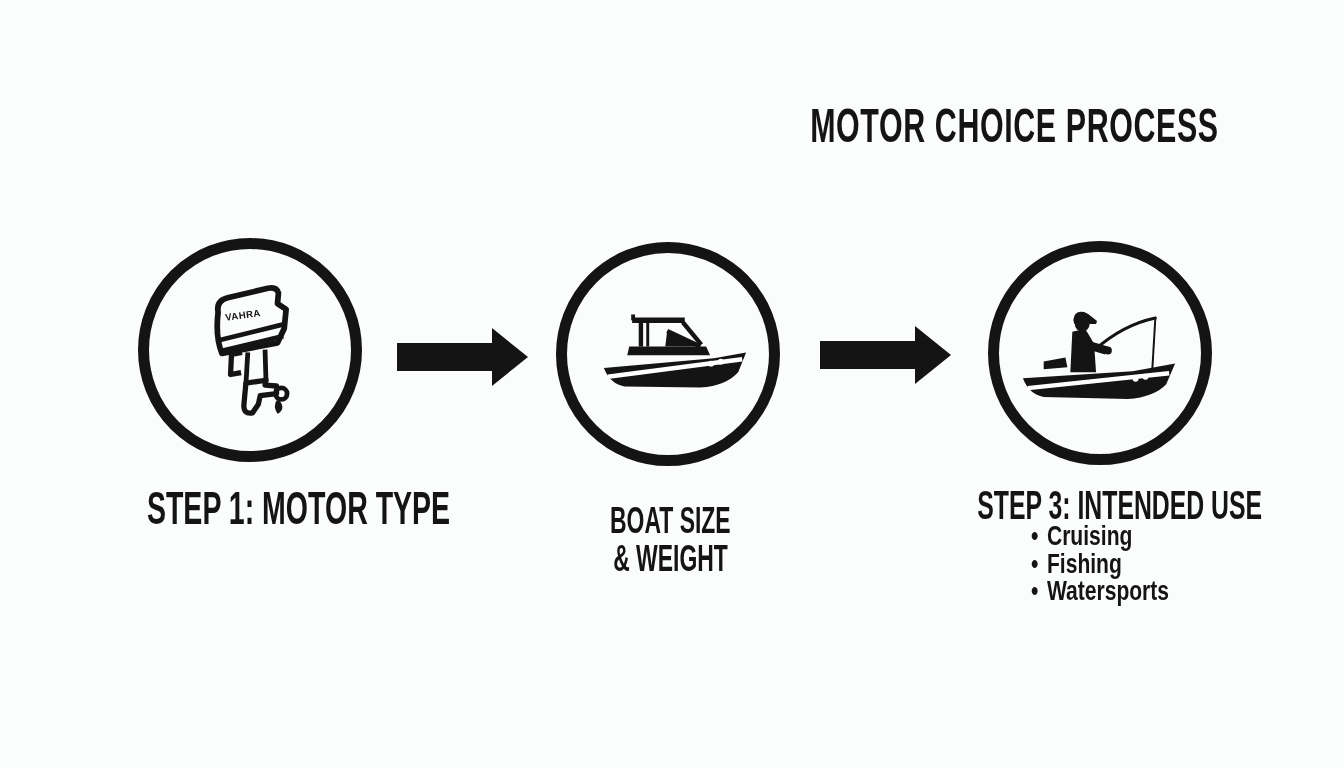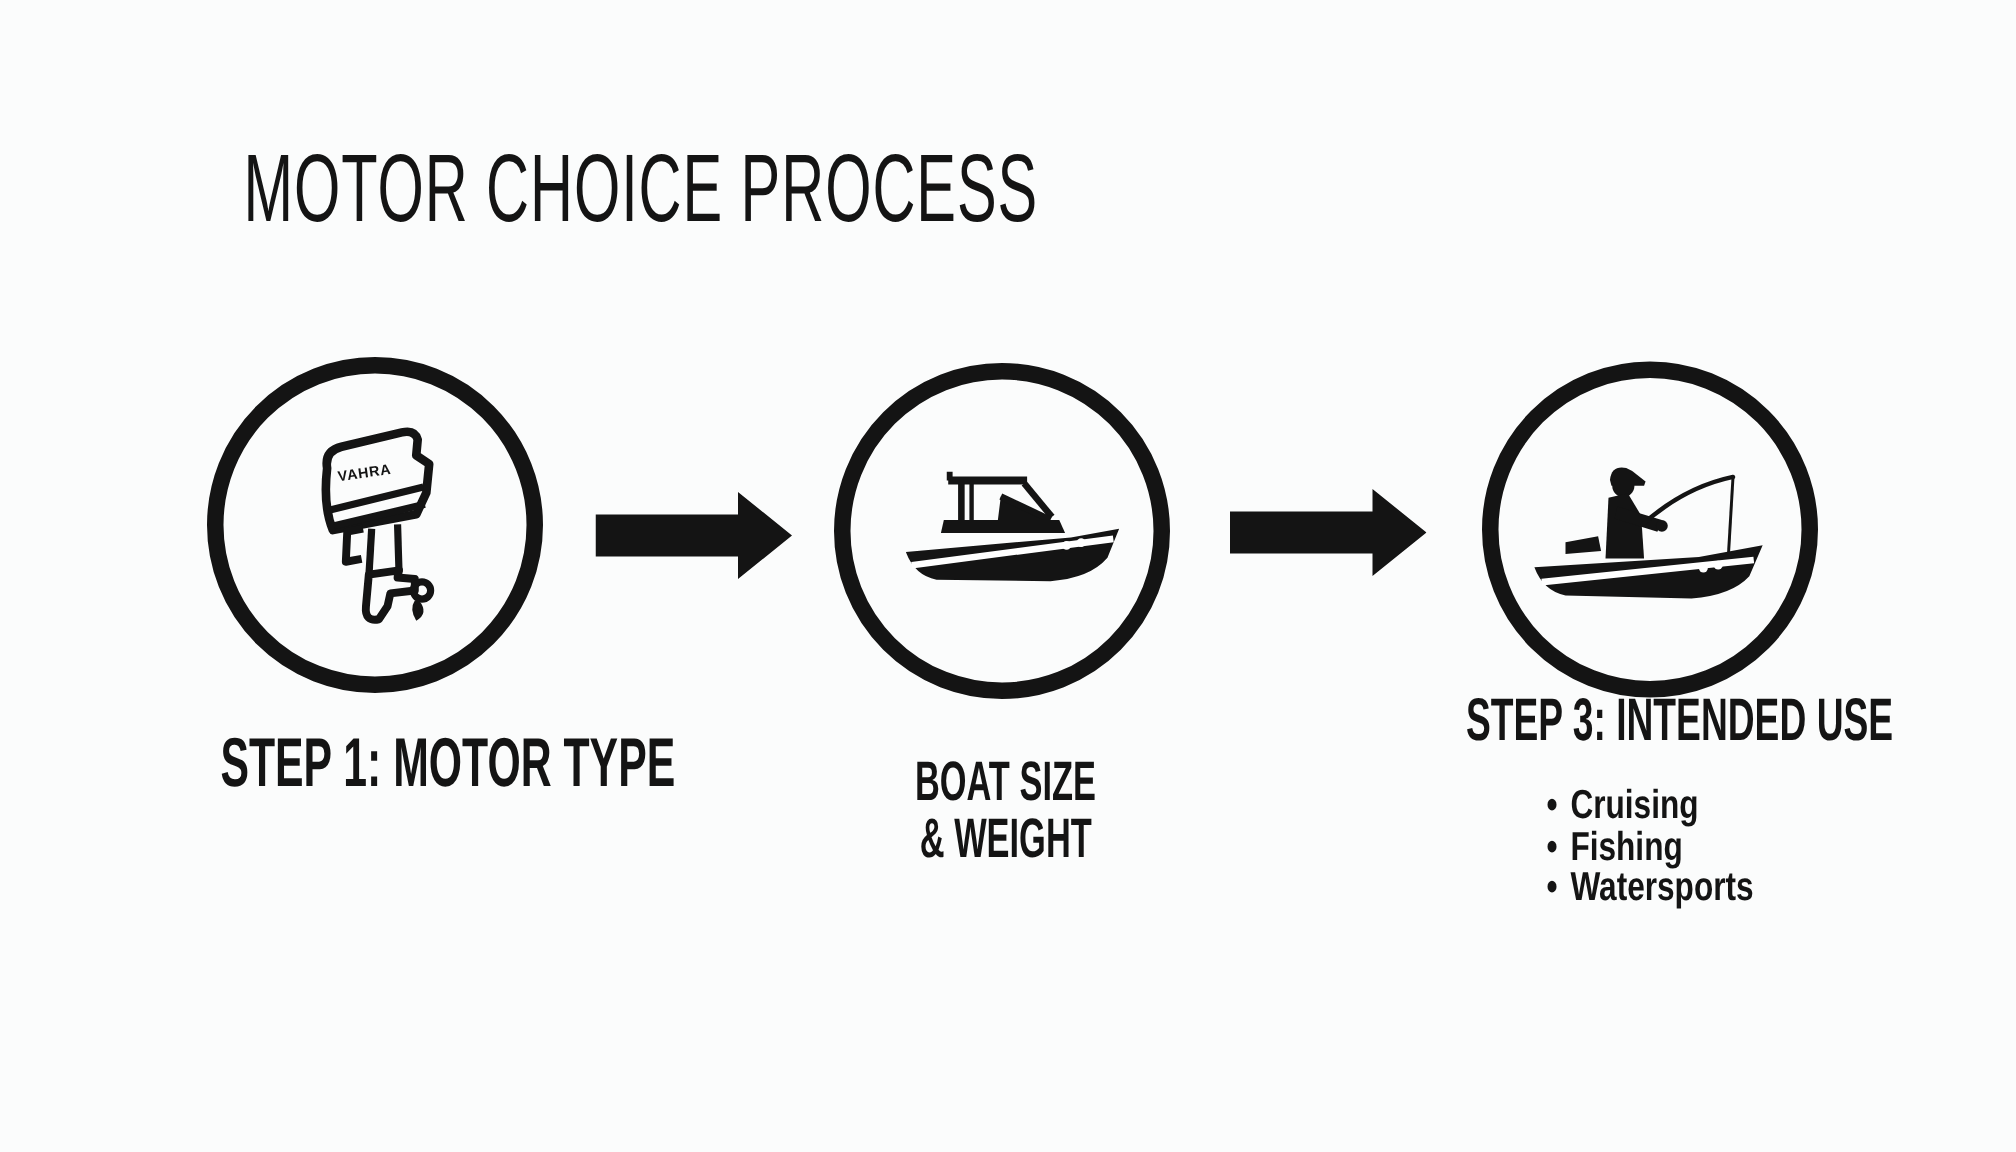--- a/index.html
+++ b/index.html
@@ -8,22 +8,22 @@
     background:#fbfcfc;
     color:#141414;
     font-family:"Liberation Sans", sans-serif;
     overflow:hidden;
     position:relative;
   }
   .stage{position:absolute;left:0;top:0;width:1344px;height:768px;}
 
   .title{
     position:absolute;left:0;right:0;top:96px;
-    text-align:left;
-    font-size:64px;font-weight:400;line-height:58px;
+    text-align:right;
+    font-size:49px;font-weight:700;line-height:58px;
     letter-spacing:1px;
   }
   
   .cond{display:inline-block;transform:scaleX(0.62);transform-origin:50% 50%;white-space:nowrap;}
 
   .circle{
     position:absolute;
     width:202px;height:202px;
     border:11px solid #141414;
     border-radius:50%;
@@ -41,21 +41,21 @@
   .arrow{position:absolute;width:131px;height:58px;}
   #arrow-1{left:397px;top:328px;}
   #arrow-2{left:820px;top:326px;}
 
   .step-label{
     position:absolute;width:400px;
     text-align:center;font-weight:700;
   }
   #label-1{left:54px;top:484px;font-size:46px;line-height:48px;}
   #label-2{left:470px;top:502px;font-size:37px;line-height:38px;}
-  #label-3{left:890px;top:459px;font-size:40px;line-height:42px;}
+  #label-3{left:890px;top:484px;font-size:40px;line-height:42px;}
 
   .bullets{
     position:absolute;left:1031px;top:523px;
     margin:0;padding:0;list-style:none;
     font-size:27px;font-weight:700;line-height:27.5px;
   }
   .bullets li{
     display:flex;align-items:baseline;
     transform:scaleX(0.78);transform-origin:0 50%;
     white-space:nowrap;

